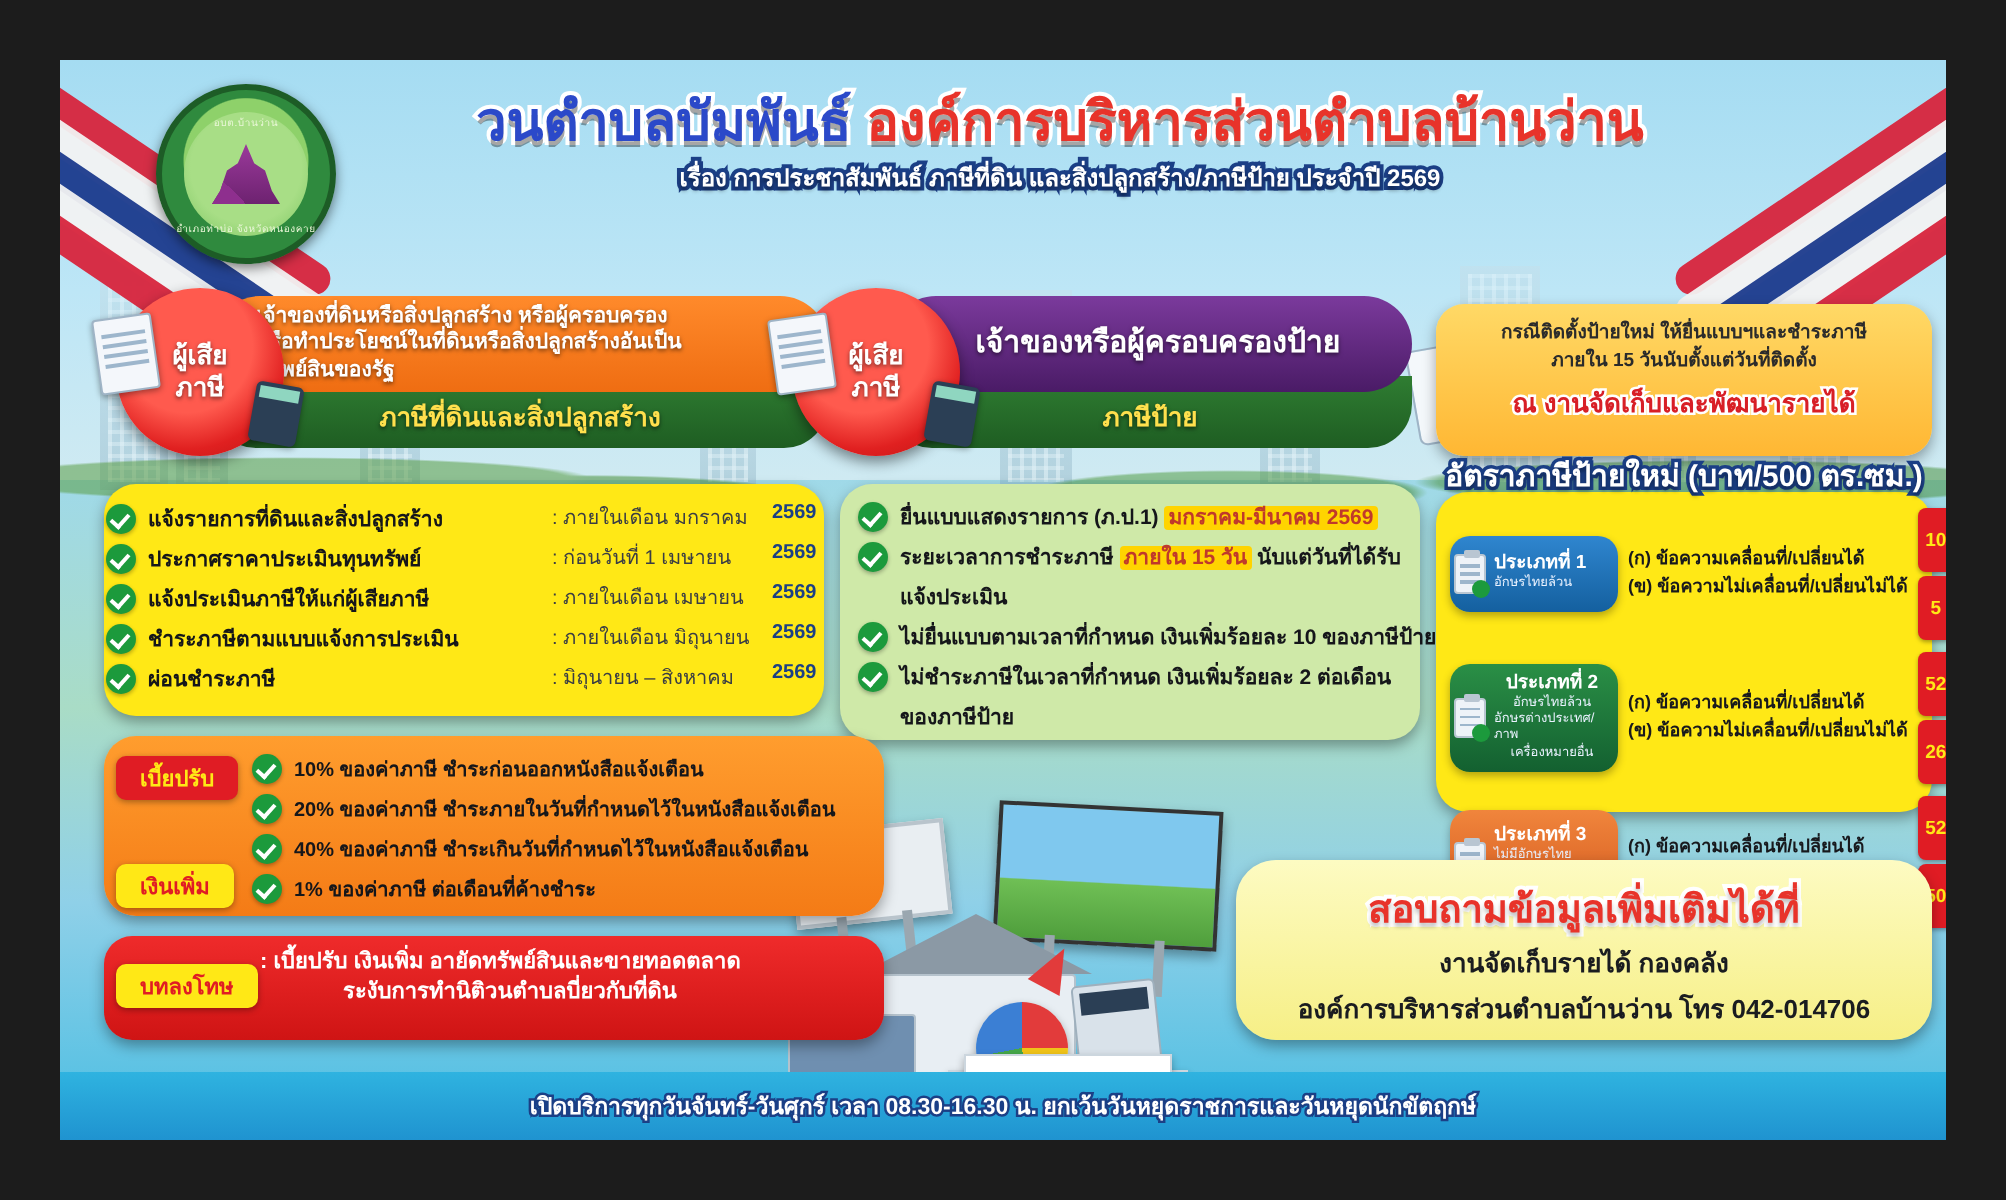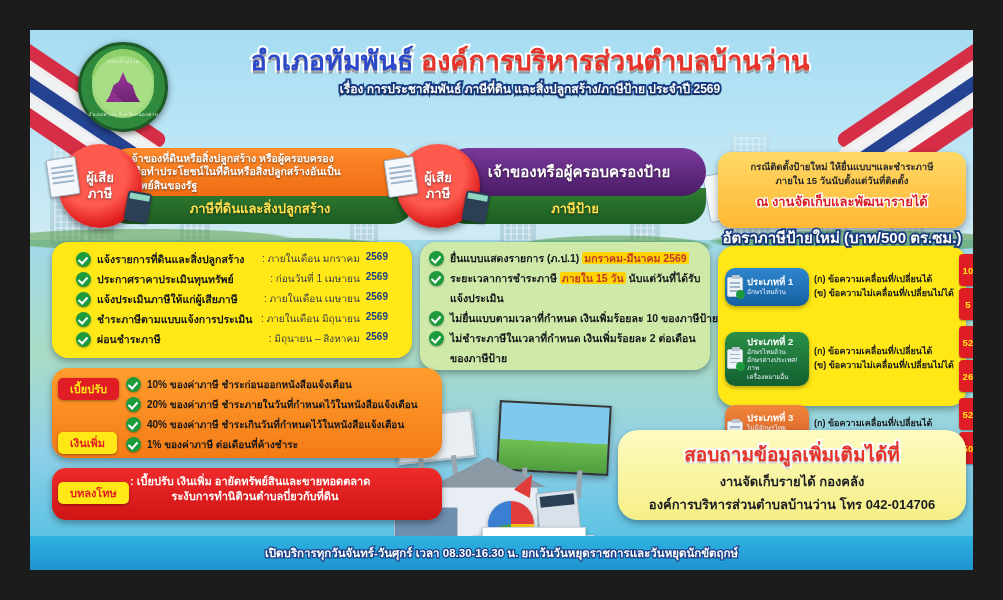--- a/index.html
+++ b/index.html
@@ -236,21 +236,21 @@
   <div class="emblem">
     <div class="cap-top">อบต.บ้านว่าน</div>
     <div class="inner">
       <div class="temple"></div>
     </div>
     <div class="cap-bot">อำเภอท่าบ่อ จังหวัดหนองคาย</div>
   </div>
 
   <div class="title-wrap">
     <div class="title-1">
-      <span class="t-blue">อำเภอทัมพันธ์</span>
+      <span class="t-blue">วนตำบลบัมพันธ์</span>
       <span class="t-red">องค์การบริหารส่วนตำบลบ้านว่าน</span>
     </div>
     <div class="title-2">เรื่อง การประชาสัมพันธ์ ภาษีที่ดิน และสิ่งปลูกสร้าง/ภาษีป้าย ประจำปี 2569</div>
   </div>
 
   <div class="cat" style="left:28px;top:118px;width:356px;height:80px;">
     <div class="bar-bot" style="width:308px;background:linear-gradient(180deg,#2f7d32,#1e5d22);">
       <span>ภาษีที่ดินและสิ่งปลูกสร้าง</span>
     </div>
     <div class="bar-top" style="width:308px;background:linear-gradient(180deg,#ff8a2b,#ef6d12);">
@@ -310,21 +310,21 @@
       <div style="position:absolute;bottom:2px;left:15px;width:4px;height:9px;background:#46a84a;"></div>
       <div style="position:absolute;bottom:2px;left:21px;width:4px;height:16px;background:#3b7fd4;"></div>
       <div style="position:absolute;bottom:2px;left:27px;width:4px;height:11px;background:#e2682a;"></div>
     </div>
   </div>
 
   <div class="rate-title" style="left:688px;top:196px;width:248px;">
     <span>อัตราภาษีป้ายใหม่ (บาท/500 ตร.ซม.)</span>
   </div>
 
-  <div class="panel" style="left:22px;top:212px;width:360px;height:116px;padding:9px 24px;">
+  <div class="panel" style="left:22px;top:212px;width:360px;height:116px;padding:9px 1px;">
     <div>
       <div class="row">
         <div class="tick"></div>
         <div class="lbl" style="width:196px">แจ้งรายการที่ดินและสิ่งปลูกสร้าง</div>
         <div class="val" style="width:104px">: ภายในเดือน มกราคม</div>
         <div class="yr">2569</div>
       </div>
       <div class="row">
         <div class="tick"></div>
         <div class="lbl" style="width:196px">ประกาศราคาประเมินทุนทรัพย์</div>
@@ -401,21 +401,21 @@
         <div>(ก) ข้อความเคลื่อนที่/เปลี่ยนได้</div>
         <div>(ข) ข้อความไม่เคลื่อนที่/เปลี่ยนไม่ได้</div>
       </div>
       <div class="nums">
         <div class="num">10</div>
         <div class="num">5</div>
       </div>
     </div>
 
     <div class="rate-row">
-      <div class="cat-chip" style="background:linear-gradient(180deg,#2a8f46,#136030);min-height:52px;">
+      <div class="cat-chip" style="background:linear-gradient(180deg,#2a8f46,#136030);min-height:52px;align-items:center;">
         <div class="clip">
           <i style="top:4px"></i>
             <i style="top:8px"></i>
             <i style="top:12px"></i>
           <span class="chk"></span>
         </div>
         <div class="ct">ประเภทที่ 2</div>
         <div class="cs">อักษรไทยล้วน</div>
         <div class="cs">อักษรต่างประเทศ/ภาพ</div>
         <div class="cs">เครื่องหมายอื่น</div>

